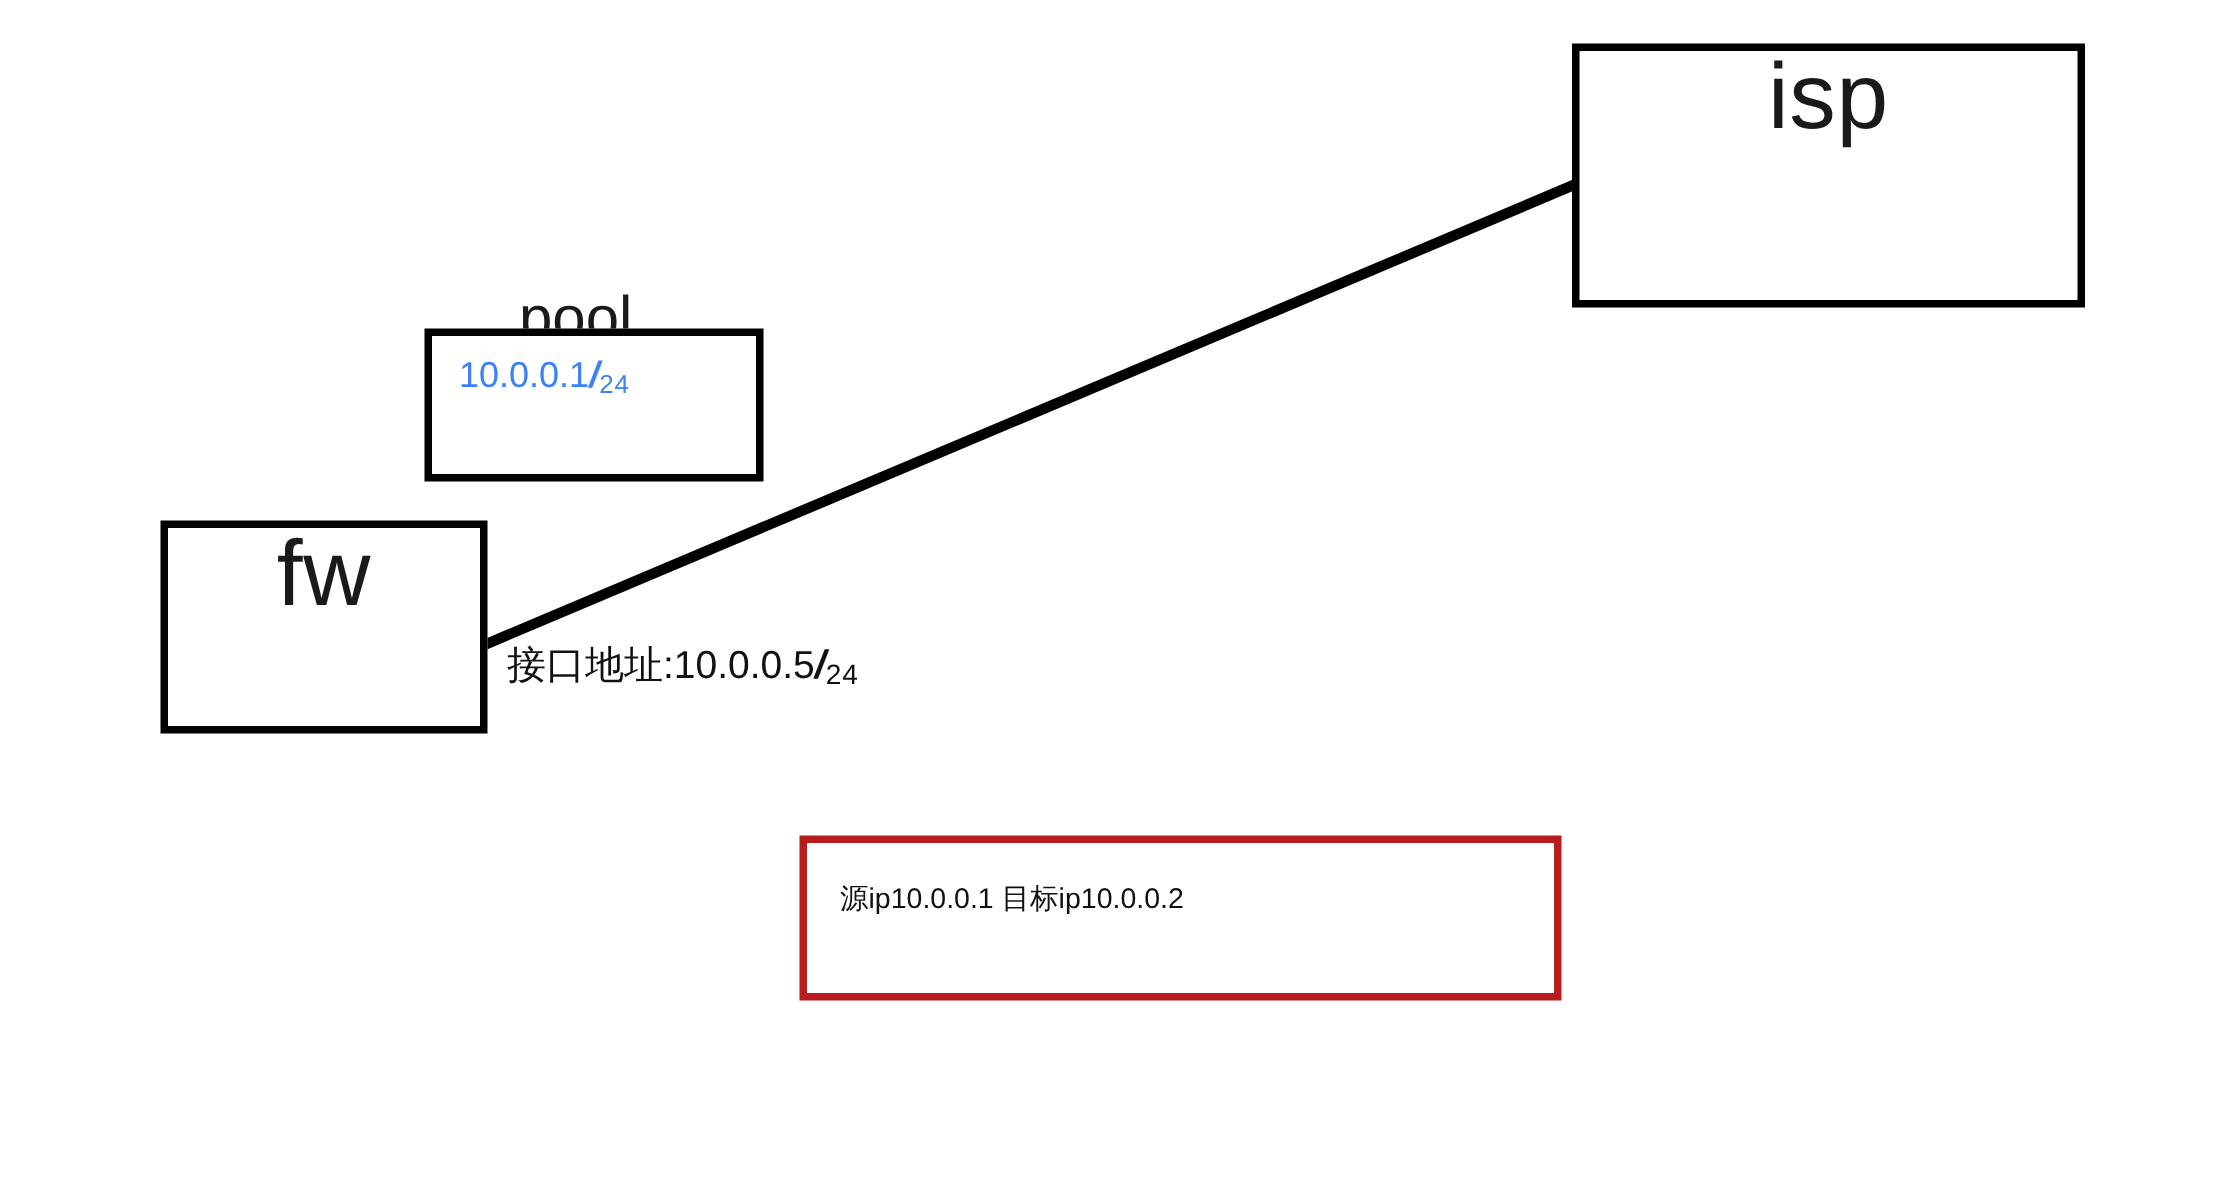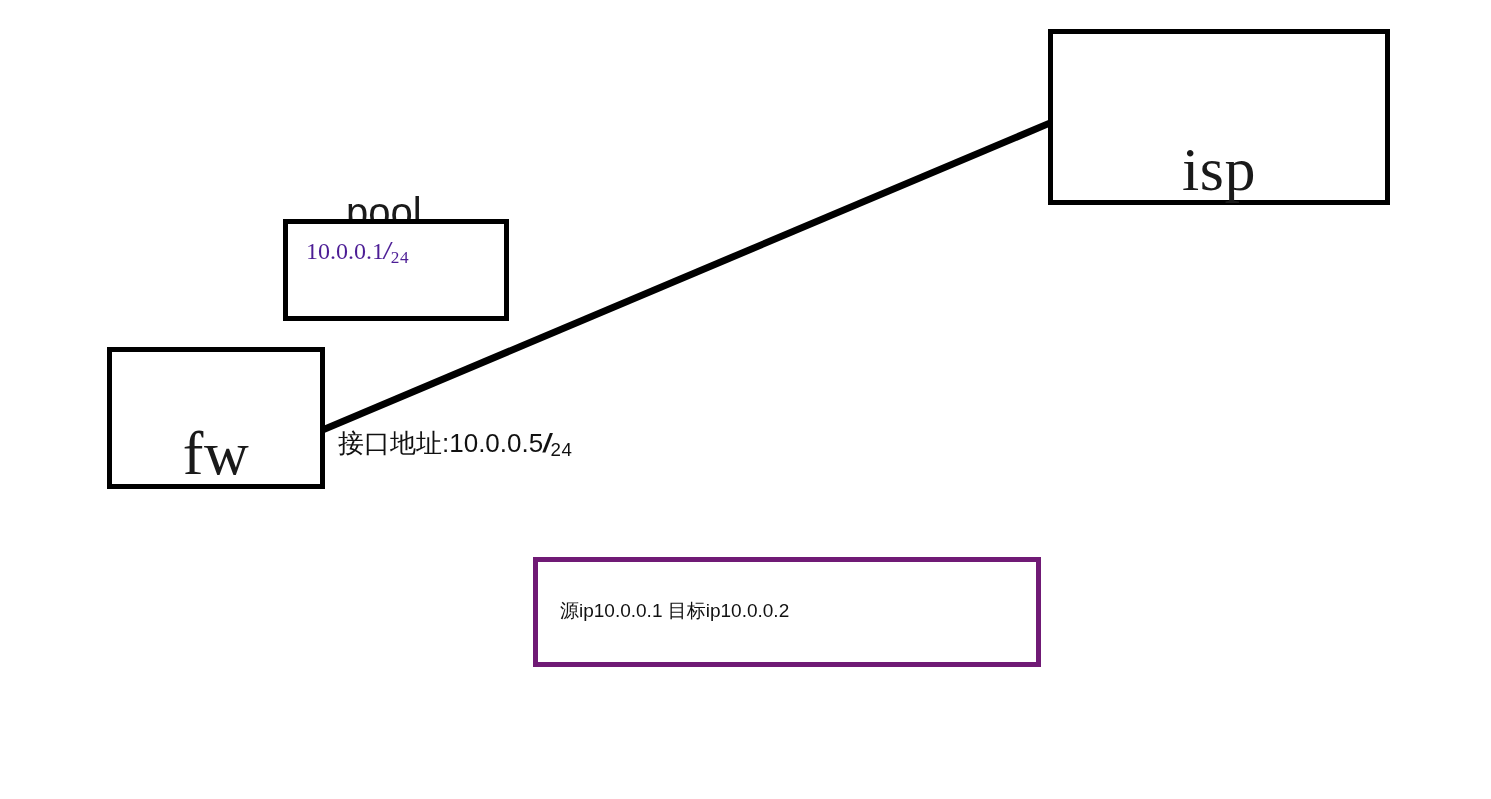--- a/index.html
+++ b/index.html
@@ -18,23 +18,22 @@
     width: 1491px;
     height: 799px;
     background: #ffffff;
   }
   .node-box {
     position: absolute;
     box-sizing: border-box;
     background: #ffffff;
     border: 5px solid #000000;
     display: flex;
-    align-items: flex-end;
+    align-items: flex-start;
     justify-content: center;
-    font-family: Liberation Serif, serif;
   }
   .node-label {
     font-size: 62px;
     color: #1a1a1a;
     font-weight: 400;
     line-height: 1;
     letter-spacing: 0.5px;
   }
   #isp-node {
     left: 1048px;
@@ -60,21 +59,21 @@
     position: absolute;
     left: 346px;
     top: 192px;
     font-size: 40px;
     color: #1a1a1a;
     line-height: 1;
     white-space: nowrap;
   }
   .pool-entry {
     font-size: 24px;
-    color: #4c1d95;
+    color: #3b82f6;
     line-height: 1.38;
     white-space: nowrap;
   }
   .mask-sub {
     font-size: 0.72em;
     vertical-align: -0.22em;
     letter-spacing: 0.5px;
   }
   .slash-italic {
     font-style: italic;
@@ -82,23 +81,23 @@
     font-size: 1.02em;
   }
   #packet-box {
     position: absolute;
     left: 533px;
     top: 557px;
     width: 508px;
     height: 110px;
     box-sizing: border-box;
     background: #ffffff;
-    border: 5px solid #701a75;
+    border: 5px solid #b91c1c;
     display: block;
-    padding: 38px 0 0 22px;
+    padding: 27px 0 0 22px;
   }
   .packet-text {
     font-size: 19px;
     color: #111111;
     line-height: 1.2;
     white-space: nowrap;
   }
   .iface-label {
     position: absolute;
     left: 338px;

